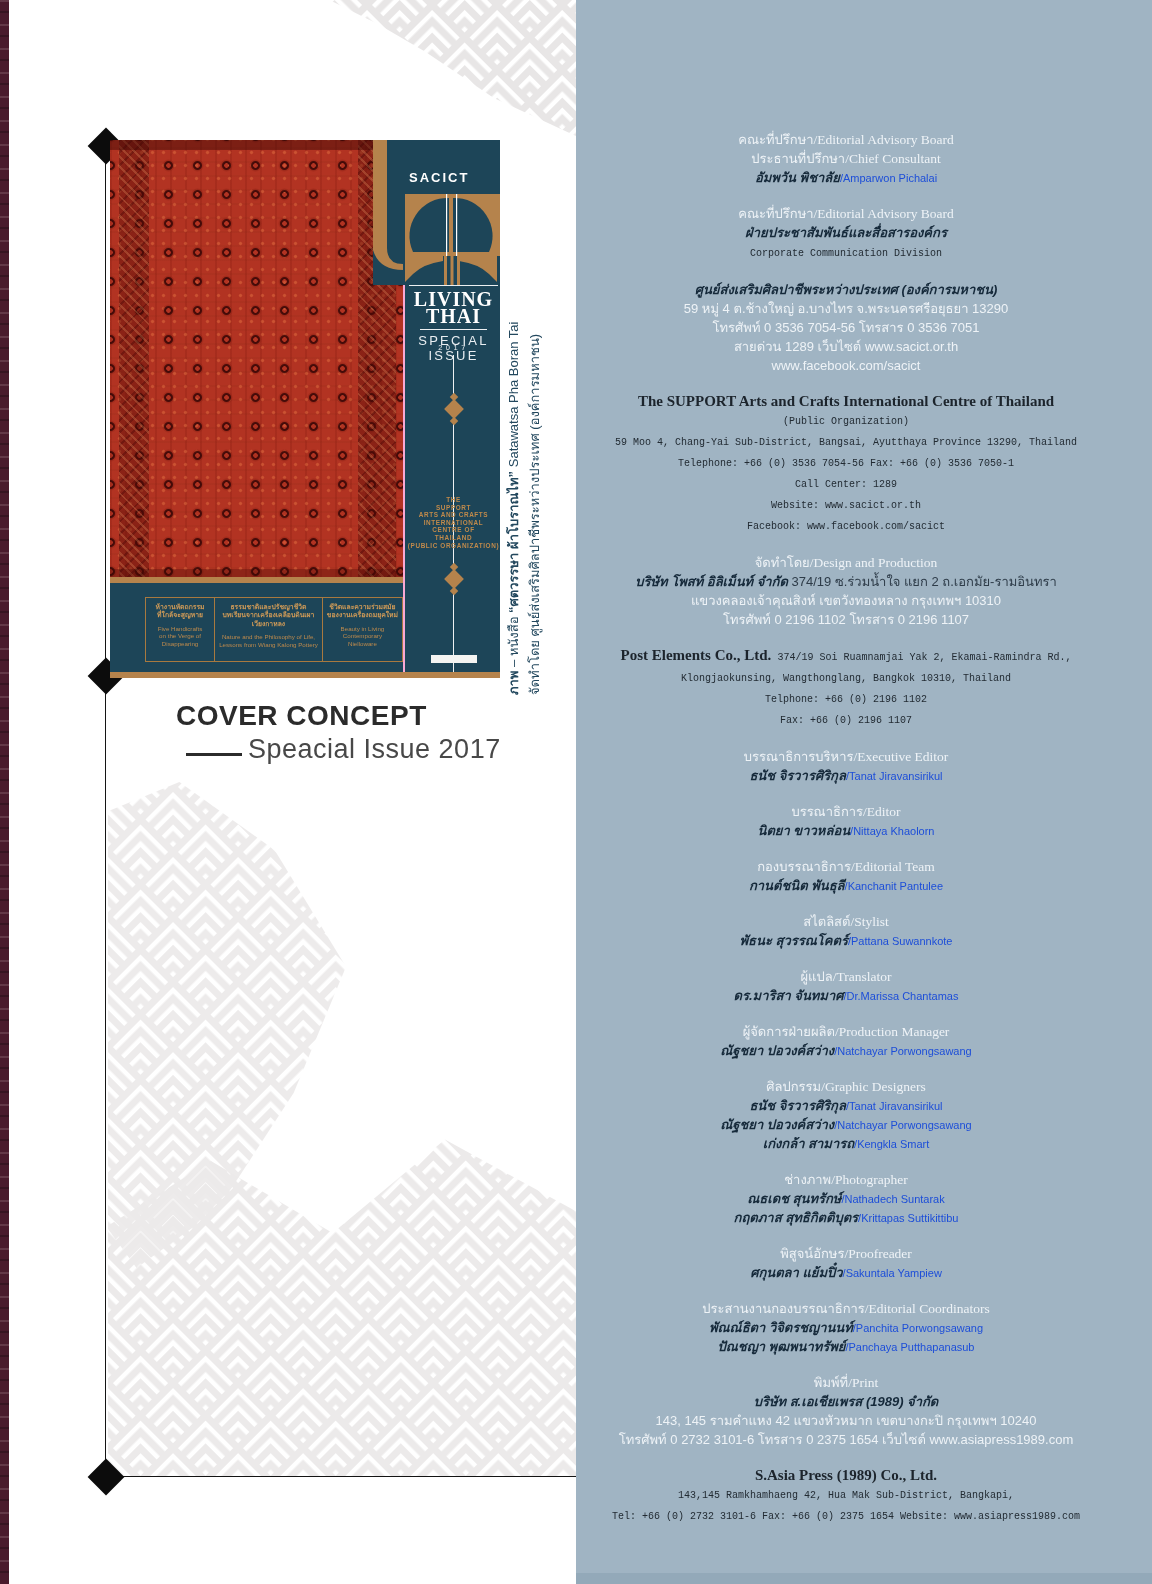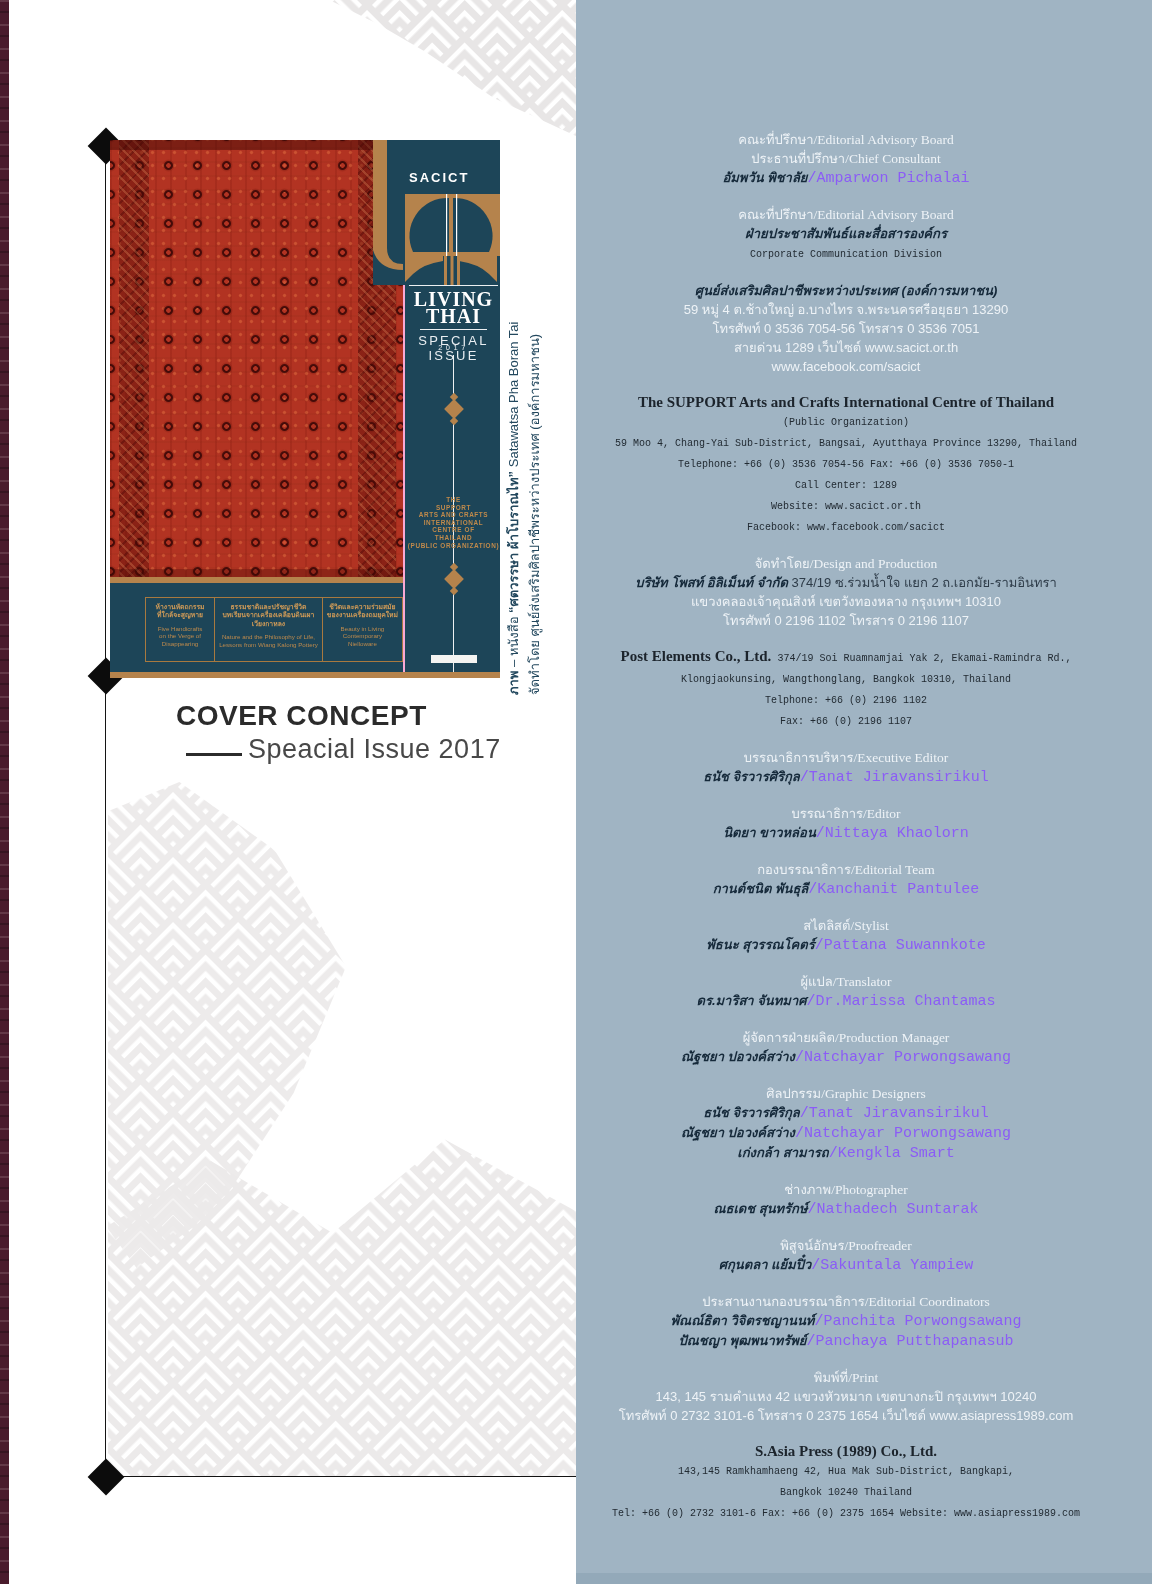--- a/index.html
+++ b/index.html
@@ -76,21 +76,21 @@
   .cc-sub{left:248px;top:734px;font-size:27px;font-weight:400;letter-spacing:.5px;color:#484848;}
 
   
   .credits{left:601px;top:130px;width:490px;}
   .csec{margin-top:17px;}
   .csec:first-child{margin-top:0;}
   .cl{line-height:18px;white-space:nowrap;text-align:center;}
   .lth{font-size:13px;color:#eef3f7;}
   .len{font-family:"Liberation Serif","DejaVu Serif",serif;font-size:13.5px;color:#eef3f7;}
   .nth{font-size:13px;font-weight:700;color:#15293a;font-style:italic;}
-  .nen{font-family:Liberation Mono, monospace;font-size:15px;color:#8b5cf6;}
+  .nen{font-family:Liberation Sans, sans-serif;font-size:11px;color:#1d4ed8;}
   .ad{font-size:13px;color:#eef3f7;}
   .adk{font-size:13px;color:#2e3c49;}
   .sf{font-family:Liberation Mono, monospace;font-size:10px;color:#222b33;}
   .sfb{font-family:"Liberation Serif","DejaVu Serif",serif;font-size:15px;font-weight:700;color:#1c242c;}
 </style>
 </head>
 <body>
 
 <div class="canvas">
 
@@ -319,36 +319,37 @@
       </div>
       <div class="csec">
         <div class="cl"><span class="lth">ศิลปกรรม</span><span class="len">/Graphic Designers</span></div>
         <div class="cl"><span class="nth">ธนัช จิรวารศิริกุล</span><span class="nen">/Tanat Jiravansirikul</span></div>
         <div class="cl"><span class="nth">ณัฐชยา ปอวงค์สว่าง</span><span class="nen">/Natchayar Porwongsawang</span></div>
         <div class="cl"><span class="nth">เก่งกล้า สามารถ</span><span class="nen">/Kengkla Smart</span></div>
       </div>
       <div class="csec">
         <div class="cl"><span class="lth">ช่างภาพ</span><span class="len">/Photographer</span></div>
         <div class="cl"><span class="nth">ณธเดช สุนทรักษ์</span><span class="nen">/Nathadech Suntarak</span></div>
+        <div class="cl"><span class="nth">กฤตภาส สุทธิกิตติบุตร</span><span class="nen">/Krittapas Suttikittibu</span></div>
       </div>
       <div class="csec">
         <div class="cl"><span class="lth">พิสูจน์อักษร</span><span class="len">/Proofreader</span></div>
         <div class="cl"><span class="nth">ศกุนตลา แย้มปิ๋ว</span><span class="nen">/Sakuntala Yampiew</span></div>
       </div>
       <div class="csec">
         <div class="cl"><span class="lth">ประสานงานกองบรรณาธิการ</span><span class="len">/Editorial Coordinators</span></div>
         <div class="cl"><span class="nth">พัณณ์ธิตา วิจิตรชญานนท์</span><span class="nen">/Panchita Porwongsawang</span></div>
         <div class="cl"><span class="nth">ปัณชญา พุฒพนาทรัพย์</span><span class="nen">/Panchaya Putthapanasub</span></div>
       </div>
       <div class="csec">
         <div class="cl"><span class="lth">พิมพ์ที่</span><span class="len">/Print</span></div>
+        <div class="cl"><span class="nth">บริษัท ส.เอเชียเพรส (1989) จำกัด</span></div>
         <div class="cl"><span class="ad">143, 145 รามคำแหง 42 แขวงหัวหมาก เขตบางกะปิ กรุงเทพฯ 10240</span></div>
         <div class="cl"><span class="ad">โทรศัพท์ 0 2732 3101-6 โทรสาร 0 2375 1654 เว็บไซต์ www.asiapress1989.com</span></div>
       </div>
       <div class="csec">
         <div class="cl"><span class="sfb">S.Asia Press (1989) Co., Ltd.</span></div>
         <div class="cl"><span class="sf">143,145 Ramkhamhaeng 42, Hua Mak Sub-District, Bangkapi,</span></div>
-        <div class="cl"><span class="sf">Bangkok 10240 Thailand</span></div>
         <div class="cl"><span class="sf">Tel: +66 (0) 2732 3101-6 Fax: +66 (0) 2375 1654 Website: www.asiapress1989.com</span></div>
       </div>
     </div>
 
 </div>
 
 </body></html>

